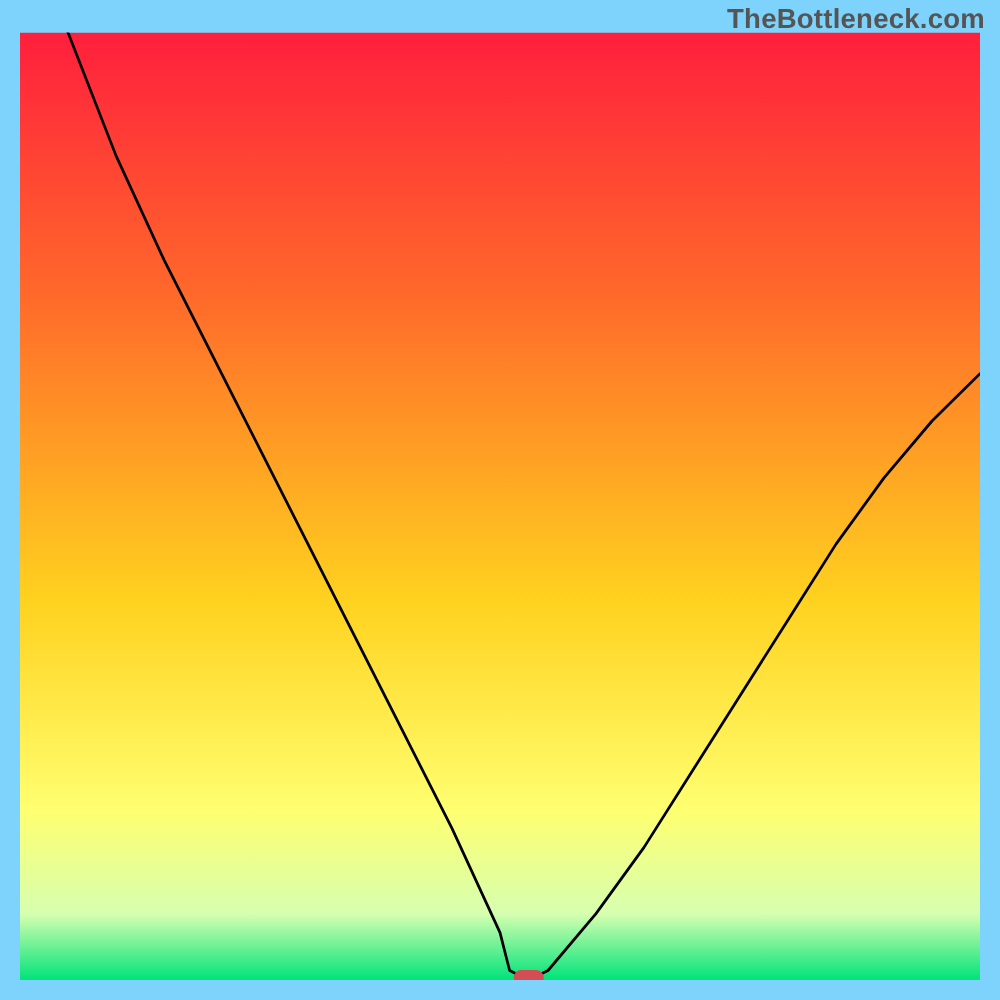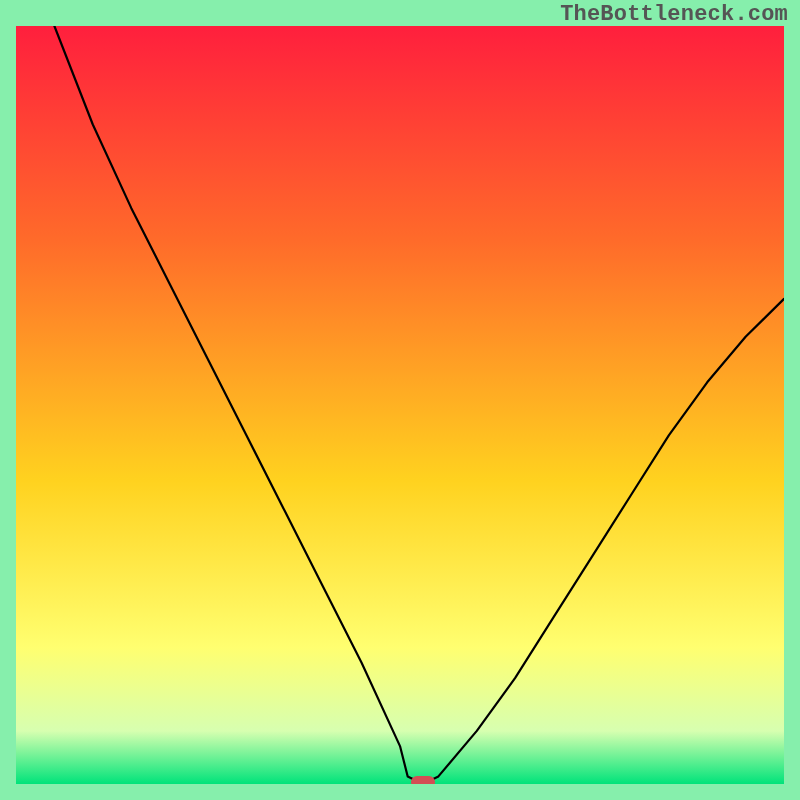--- a/index.html
+++ b/index.html
@@ -8,22 +8,21 @@
     width: 800px;
     height: 800px;
     background: #000;
     overflow: hidden;
     font-family: Arial, Helvetica, sans-serif;
   }
   .frame {
     position: relative;
     width: 800px;
     height: 800px;
-    background: #86efac;
-    font-family: Liberation Mono, monospace;
+    background: #7dd3fc;
   }
   .watermark {
     position: absolute;
     top: 2px;
     right: 12px;
     color: #555;
     font-size: 22px;
     font-weight: 600;
     letter-spacing: 0.2px;
     z-index: 20;

